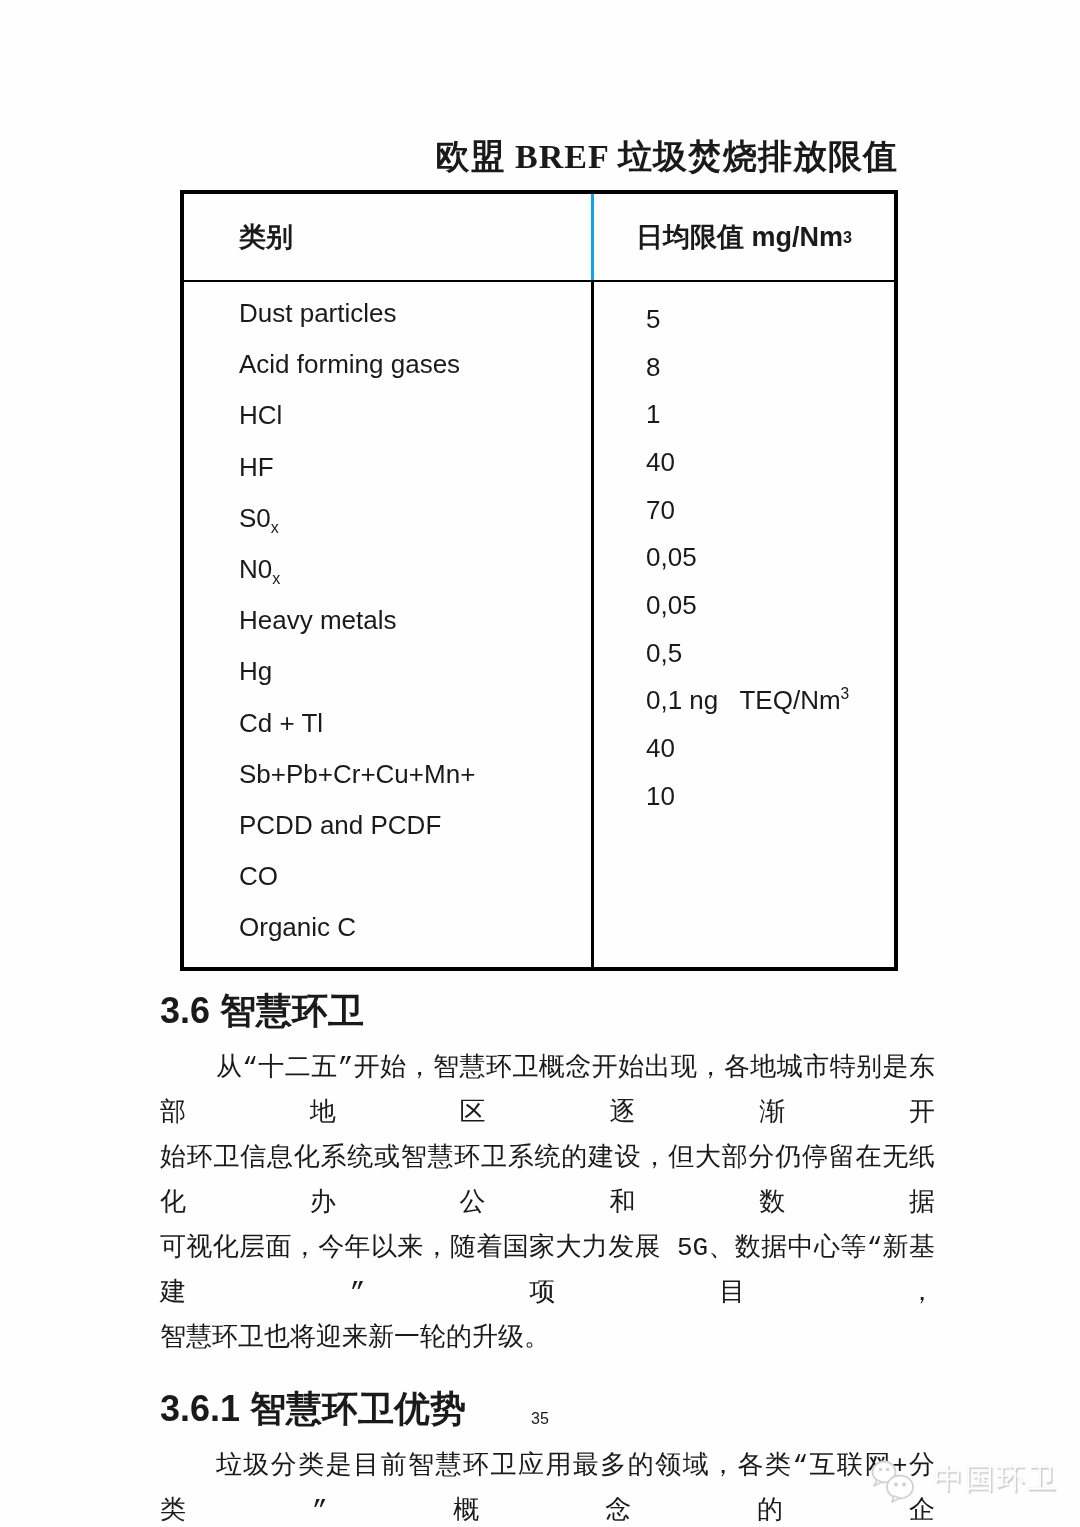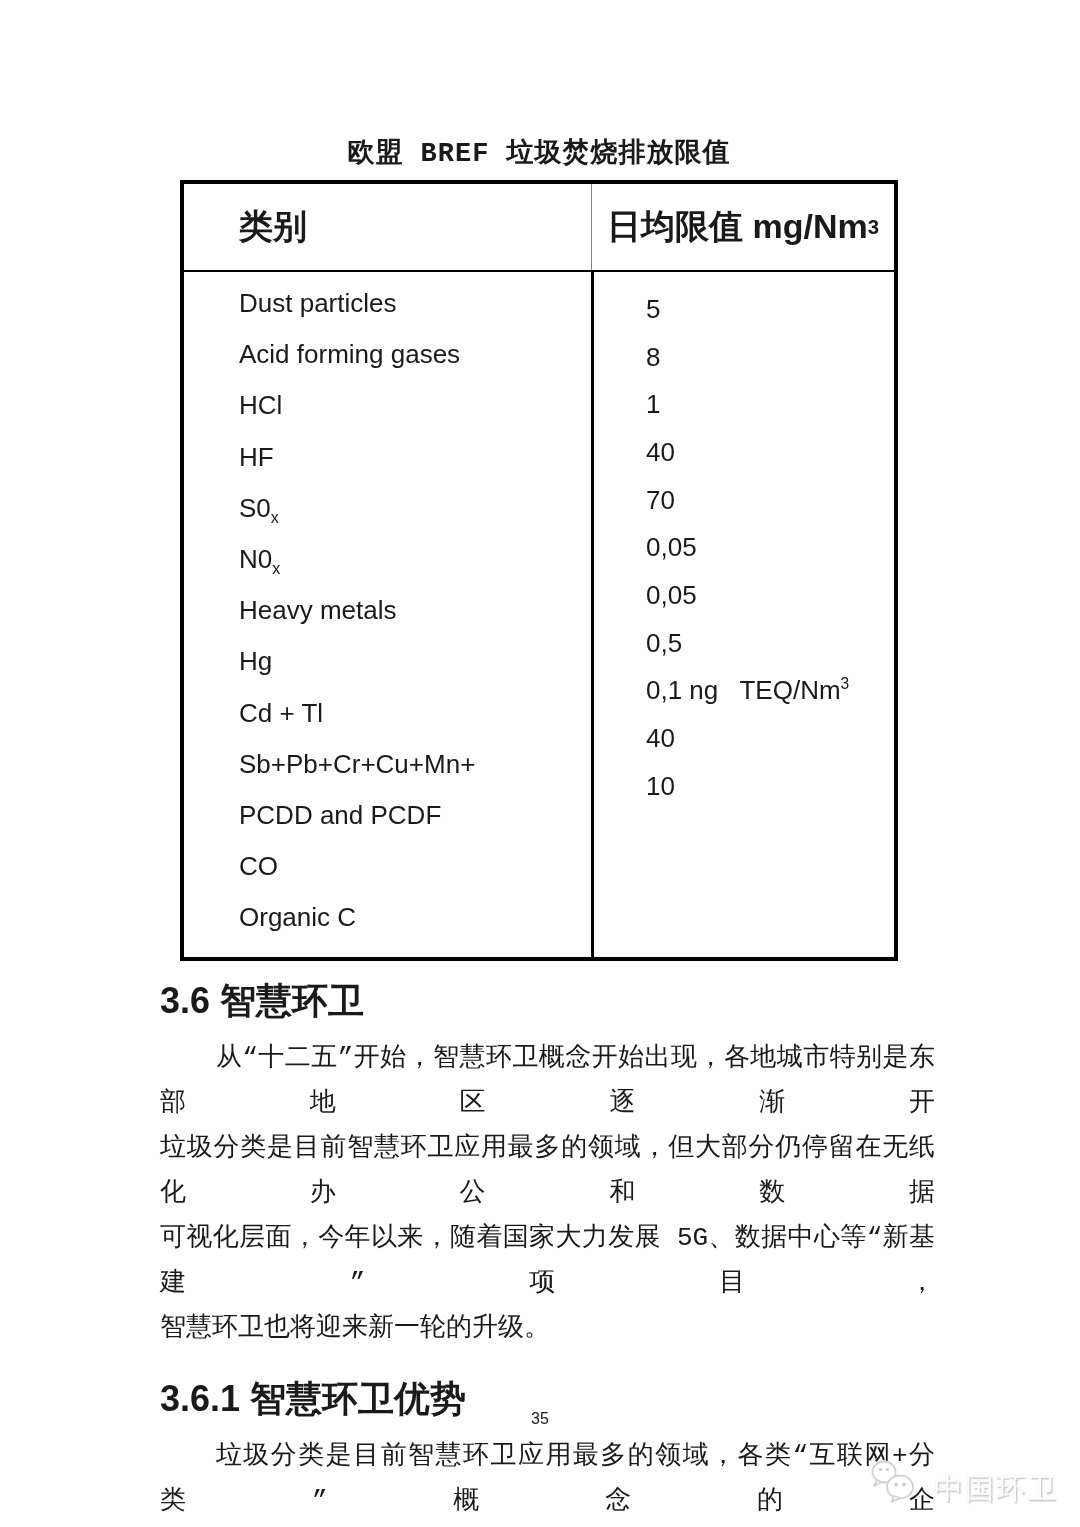--- a/index.html
+++ b/index.html
@@ -8,50 +8,50 @@
     width: 1080px;
     height: 1527px;
     background: #fefefe;
     color: #1a1a1a;
     overflow: hidden;
   }
   .doc-title {
     padding-top: 134px;
     margin-left: 180px;
     width: 718px;
-    text-align: center;
-    font-family: Liberation Mono, monospace;
+    text-align: right;
+    font-family: Liberation Serif, serif;
     font-weight: bold;
-    font-size: 27px;
+    font-size: 34px;
     letter-spacing: 1px;
   }
   .tbl {
     margin: 10px 0 0 180px;
     width: 718px;
     border: 4px solid #000;
     box-sizing: border-box;
     font-family: "Liberation Sans", sans-serif;
   }
   .tbl-header {
     display: flex;
     border-bottom: 2px solid #000;
     height: 86px;
     font-weight: bold;
-    font-size: 34px;
+    font-size: 27px;
   }
   .th-left {
     width: 407px;
     box-sizing: border-box;
     padding-left: 55px;
     display: flex;
     align-items: center;
   }
   .th-right {
     flex: 1;
-    border-left: 1px solid #0ea5e9;
+    border-left: 3px solid #0ea5e9;
     display: flex;
     align-items: center;
     justify-content: center;
   }
   .tbl-body { display: flex; }
   .tb-left {
     width: 407px;
     box-sizing: border-box;
     padding: 10px 0 10px 55px;
   }
@@ -94,21 +94,21 @@
     width: 100%;
     text-align: center;
     font-family: "Liberation Sans", sans-serif;
     font-size: 16px;
   }
   .watermark {
     position: absolute;
     right: 22px;
     bottom: 18px;
     display: flex;
-    align-items: flex-end;
+    align-items: flex-start;
     gap: 16px;
   }
   .wm-text {
     font-family: "Liberation Sans", sans-serif;
     font-size: 29px;
     color: #ffffff;
     text-shadow: 1.5px 1.5px 1px #cccccc, 0 0 1px #e0e0e0;
     letter-spacing: 2px;
   }
 </style>
@@ -159,21 +159,21 @@
         <div class="ln"><span>40</span><sup></sup></div>
         <div class="ln"><span>10</span><sup></sup></div>
       </div>
     </div>
   </div>
 
   <div class="sec-heading">3.6 智慧环卫</div>
 
   <div class="para">
     <div class="pline first">从“十二五”开始，智慧环卫概念开始出现，各地城市特别是东部地区逐渐开</div>
-    <div class="pline">垃圾分类是目前智慧环卫应用最多的领域，但大部分仍停留在无纸化办公和数据</div>
+    <div class="pline">始环卫信息化系统或智慧环卫系统的建设，但大部分仍停留在无纸化办公和数据</div>
     <div class="pline">可视化层面，今年以来，随着国家大力发展 5G、数据中心等“新基建”项目，</div>
     <div class="pline end">智慧环卫也将迎来新一轮的升级。</div>
   </div>
 
   <div class="sec-heading sub">3.6.1 智慧环卫优势</div>
 
   <div class="para">
     <div class="pline first">垃圾分类是目前智慧环卫应用最多的领域，各类“互联网+分类”概念的企</div>
 
   </div>

